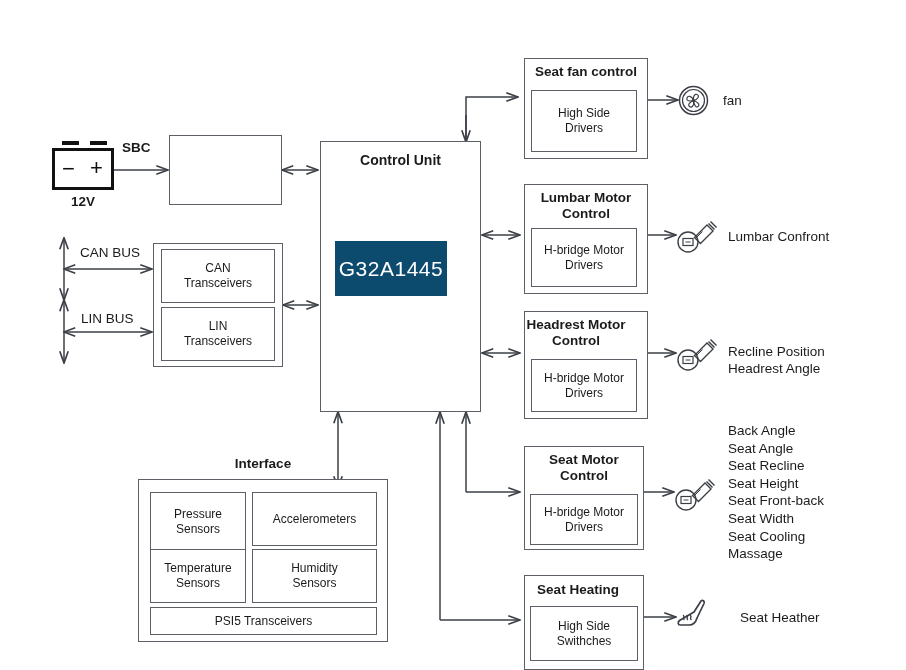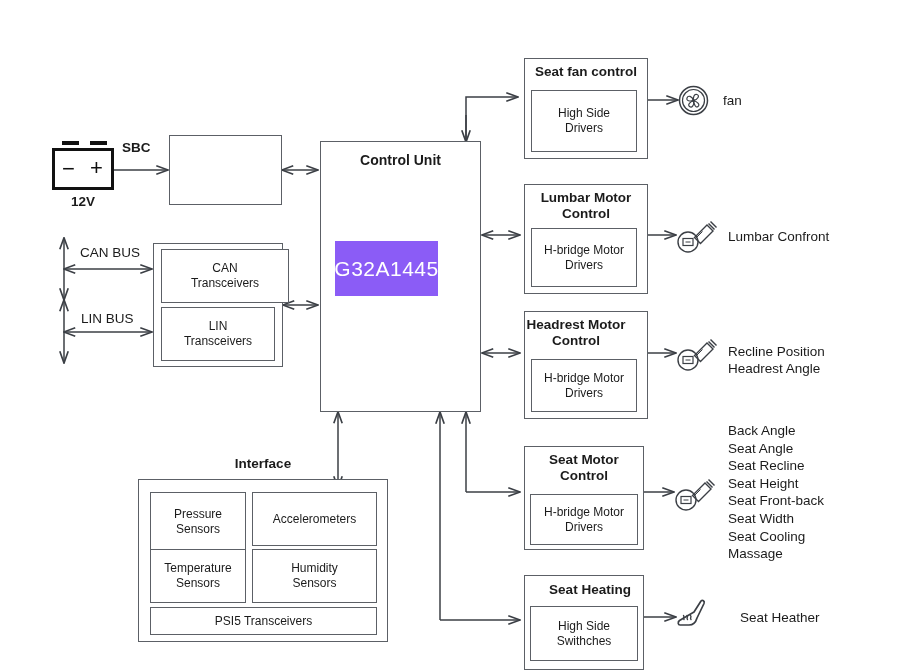--- a/index.html
+++ b/index.html
@@ -184,34 +184,34 @@
   <div class="batt-nub" style="left:90px; top:141px; width:17px;"></div>
   <div class="batt-sign" style="left:62px; top:158px;">−</div>
   <div class="batt-sign" style="left:90px; top:157px;">+</div>
   <div class="plain-label center" style="left:52px; top:194px; width:62px;">12V</div>
 
   <div class="plain-label" style="left:122px; top:140px;">SBC</div>
 
   <div class="box" style="left:169px; top:135px; width:113px; height:70px;"></div>
 
   <div class="box" style="left:153px; top:243px; width:130px; height:124px;"></div>
-  <div class="inner-box" style="left:161px; top:249px; width:128px; height:54px;">
+  <div class="inner-box" style="left:161px; top:249px; width:114px; height:54px;">
     <span style="white-space:pre-line;">CAN
 Transceivers</span>
   </div>
   <div class="inner-box" style="left:161px; top:307px; width:114px; height:54px;">
     <span style="white-space:pre-line;">LIN
 Transceivers</span>
   </div>
   <div class="bus-name" style="left:80px; top:245px;">CAN BUS</div>
   <div class="bus-name" style="left:81px; top:311px;">LIN BUS</div>
 
   <div class="box" style="left:320px; top:141px; width:161px; height:271px;"></div>
   <div class="cu-title" style="left:320px; top:152px; width:161px;">Control Unit</div>
-  <div class="chip" style="left:335px; top:241px; width:103px; height:55px; background:#8b5cf6;">G32A1445</div>
+  <div class="chip" style="left:335px; top:241px; width:112px; height:55px; background:#0c4a6e;">G32A1445</div>
 
   <div class="sec-title" style="left:138px; top:456px; width:250px;">Interface</div>
   <div class="box" style="left:138px; top:479px; width:250px; height:163px;"></div>
   <div class="inner-box" style="left:150px; top:492px; width:96px; height:60px;">
     <span style="white-space:pre-line;">Pressure
 Sensors</span>
   </div>
   <div class="inner-box" style="left:252px; top:492px; width:125px; height:54px;text-align:right;">
     <span style="white-space:pre-line;">Accelerometers</span>
   </div>
@@ -316,21 +316,21 @@
     <div>Seat Angle</div>
     <div>Seat Recline</div>
     <div>Seat Height</div>
     <div>Seat Front-back</div>
     <div>Seat Width</div>
     <div>Seat Cooling</div>
     <div>Massage</div>
   </div>
 
   <div class="box" style="left:524px; top:575px; width:120px; height:95px;"></div>
-  <div class="box-title" style="left:524px; top:582px; width:108px; white-space:pre-line;padding-left:12px;">Seat Heating</div>
+  <div class="box-title" style="left:524px; top:582px; width:108px; white-space:pre-line;">Seat Heating</div>
   <div class="inner-box" style="left:530px; top:606px; width:108px; height:55px;">
     <span style="white-space:pre-line;">High Side
 Swithches</span>
   </div>
   <div class="icon" style="left:676px; top:598px; width:34px; height:36px;">
     <svg width="34" height="36" viewBox="0 0 34 36">
       <path d="M4,27 C2,27 1.5,24 3.5,22.5 L18,14 L25,3 C26.5,1.5 29,3 28,5.5
                L21,20 C20,23.5 17.5,27 13,27 Z" fill="none" stroke="#3b3f45" stroke-width="1.7" stroke-linejoin="round"></path>
       <path d="M8,21.5 C6.5,20 9,19 7.5,17.5" fill="none" stroke="#3b3f45" stroke-width="1.4" stroke-linecap="round"></path>
       <path d="M11.5,21.5 C10,20 12.5,19 11,17.5" fill="none" stroke="#3b3f45" stroke-width="1.4" stroke-linecap="round"></path>

